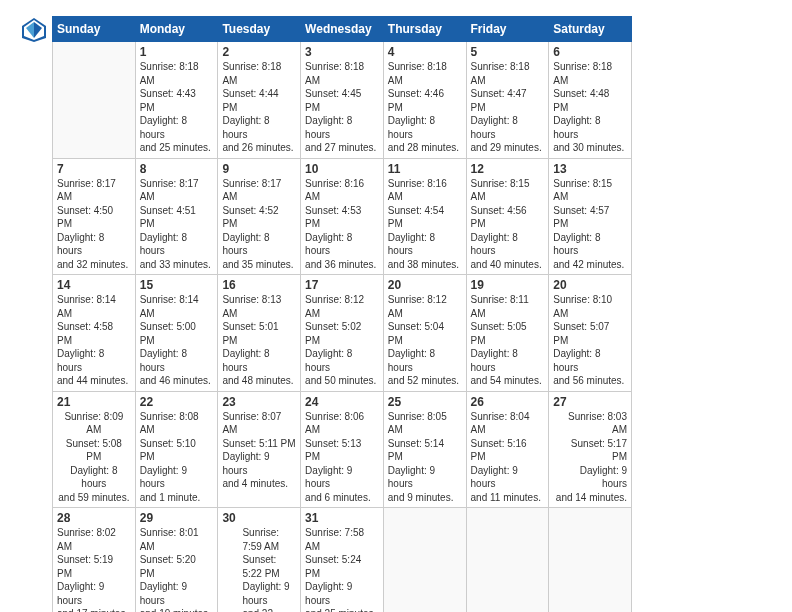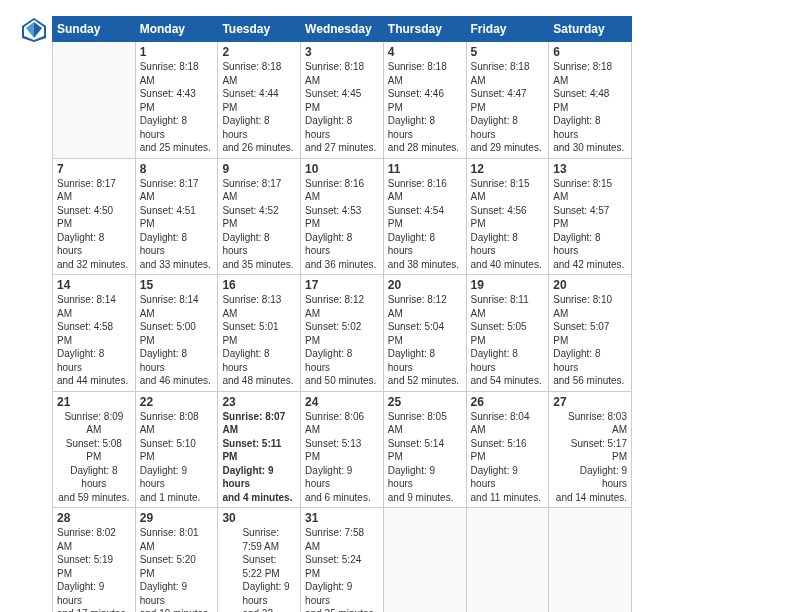--- a/index.html
+++ b/index.html
@@ -295,21 +295,21 @@
           </td>
           <td>
             <span class="day-number">22</span>
             <div class="day-info" style="white-space: pre-line;">Sunrise: 8:08 AM
 Sunset: 5:10 PM
 Daylight: 9 hours
 and 1 minute.</div>
           </td>
           <td>
             <span class="day-number">23</span>
-            <div class="day-info" style="white-space: pre-line; font-weight: bold;">Sunrise: 8:07 AM
+            <div class="day-info" style="white-space: pre-line;">Sunrise: 8:07 AM
 Sunset: 5:11 PM
 Daylight: 9 hours
 and 4 minutes.</div>
           </td>
           <td>
             <span class="day-number">24</span>
             <div class="day-info" style="white-space: pre-line;">Sunrise: 8:06 AM
 Sunset: 5:13 PM
 Daylight: 9 hours
 and 6 minutes.</div>

